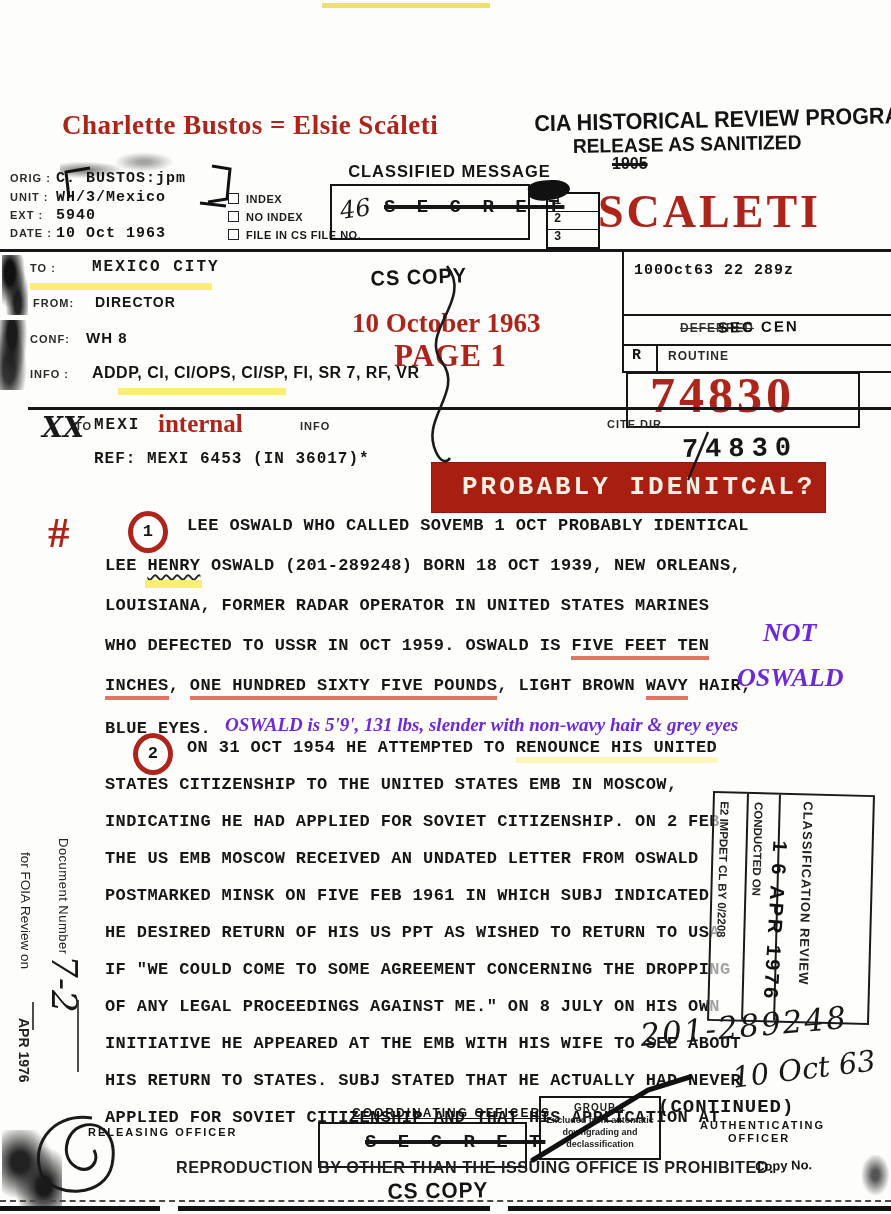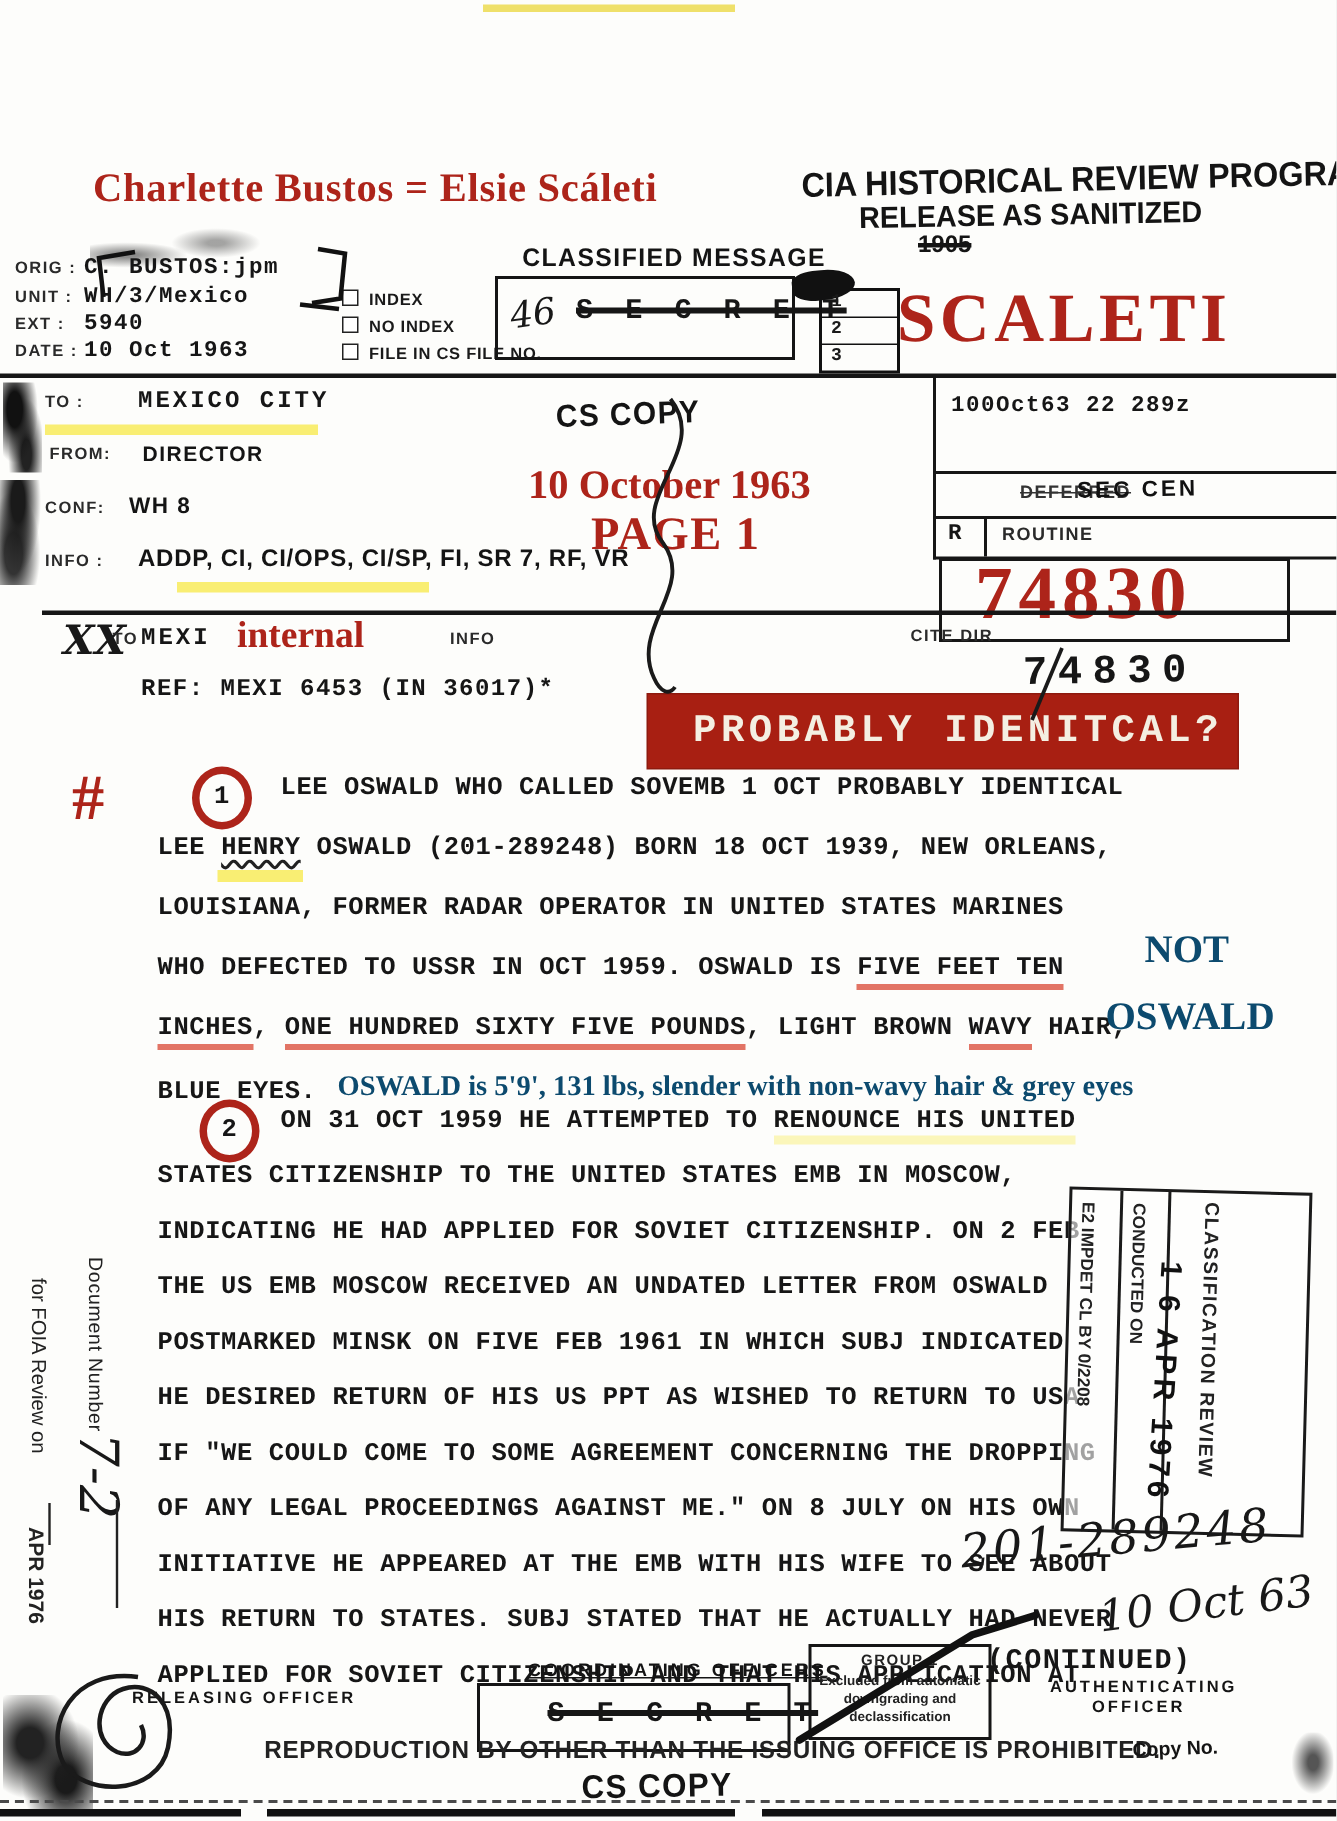--- a/index.html
+++ b/index.html
@@ -2,21 +2,21 @@
 <html><head>
 <meta charset="utf-8">
 <style>
   html,body{margin:0;padding:0;background:#e9e9e9;}
   .page{position:relative;width:891px;height:1214px;background:#fdfdfb;overflow:hidden;
         font-family:"Liberation Sans",sans-serif;color:#1a1a1a;margin:0 auto;}
   
   .mono{font-family:"Liberation Mono","DejaVu Sans Mono",monospace;font-weight:700;color:#161616;}
   .stamp{font-family:"Liberation Sans",sans-serif;font-weight:700;color:#141414;}
   .redann{font-family:"Liberation Serif","DejaVu Serif",serif;font-weight:700;color:#ad241a;}
-  .blueann{font-family:"Liberation Serif","DejaVu Serif",serif;font-weight:700;color:#0c4a6e;}
+  .blueann{font-family:"Liberation Serif","DejaVu Serif",serif;font-weight:700;color:#6d28d9;font-style:italic;}
   .hand{font-family:"DejaVu Serif",serif;font-style:italic;color:#181818;}
   .lbl{font-size:11px;font-weight:700;letter-spacing:1px;color:#2a2a2a;}
   .abs{position:absolute;}
   .vtext{writing-mode:vertical-rl;text-orientation:sideways;}
   .struck{text-decoration:line-through;text-decoration-thickness:4px;}
   
   .top-strip{left:322px;top:3px;width:168px;height:5px;background:#efe06a;}
   .red-title{left:62px;top:110px;font-size:27px;letter-spacing:.5px;}
   .cia1{left:522px;top:106px;font-size:23px;transform:scaleX(.94) rotate(-1.2deg);white-space:nowrap;}
   .cia2{left:568px;top:133px;font-size:20px;transform:scaleX(.96) rotate(-1deg);}
@@ -213,21 +213,21 @@
     <div class="pline" style="left:0;top:82px;">LOUISIANA, FORMER RADAR OPERATOR IN UNITED STATES MARINES</div>
     <div class="pline" style="left:0;top:122px;"><span>WHO DEFECTED TO USSR IN OCT 1959.  OSWALD IS </span><span class="ured">FIVE FEET TEN</span></div>
     <div class="pline" style="left:0;top:162px;"><span class="ured">INCHES</span><span>, </span><span class="ured">ONE HUNDRED SIXTY FIVE POUNDS</span><span>, LIGHT BROWN </span><span class="ured">WAVY</span><span> HAIR,</span></div>
     <div class="pline" style="left:0;top:202px;"><span>BLUE EYES.</span><span class="blueann bluenote">OSWALD is 5'9', 131 lbs, slender with  non-wavy hair &amp; grey eyes</span></div>
   </div>
   <div class="abs blueann not1">NOT</div>
   <div class="abs blueann not2">OSWALD</div>
 
   <div class="abs mono para" style="left:105px;top:737px;">
     <span class="circ" style="left:28px;top:-4px;">2</span>
-    <div class="pline" style="left:82px;top:2px;"><span>ON 31 OCT 1959 HE ATTEMPTED TO </span><span class="uyel">RENOUNCE HIS UNITED</span></div>
+    <div class="pline" style="left:82px;top:2px;"><span>ON 31 OCT 1954 HE ATTEMPTED TO </span><span class="uyel">RENOUNCE HIS UNITED</span></div>
     <div class="pline" style="left:0;top:39px;">STATES CITIZENSHIP TO THE UNITED STATES EMB IN MOSCOW,</div>
     <div class="pline" style="left:0;top:76px;">INDICATING HE HAD APPLIED FOR SOVIET CITIZENSHIP.  ON 2 FEB</div>
     <div class="pline" style="left:0;top:113px;">THE US EMB MOSCOW RECEIVED AN UNDATED LETTER FROM OSWALD</div>
     <div class="pline" style="left:0;top:150px;">POSTMARKED MINSK ON FIVE FEB 1961 IN WHICH SUBJ INDICATED</div>
     <div class="pline" style="left:0;top:187px;">HE DESIRED RETURN OF HIS US PPT AS WISHED TO RETURN TO USA</div>
     <div class="pline" style="left:0;top:224px;">IF "WE COULD COME TO SOME AGREEMENT CONCERNING THE DROPPING</div>
     <div class="pline" style="left:0;top:261px;">OF ANY LEGAL PROCEEDINGS AGAINST ME."  ON 8 JULY ON HIS OWN</div>
     <div class="pline" style="left:0;top:298px;">INITIATIVE HE APPEARED AT THE EMB WITH HIS WIFE TO SEE ABOUT</div>
     <div class="pline" style="left:0;top:335px;">HIS RETURN TO STATES.  SUBJ STATED THAT HE ACTUALLY HAD NEVER</div>
     <div class="pline" style="left:0;top:372px;">APPLIED FOR SOVIET CITIZENSHIP AND THAT HIS APPLICATION AT</div>

